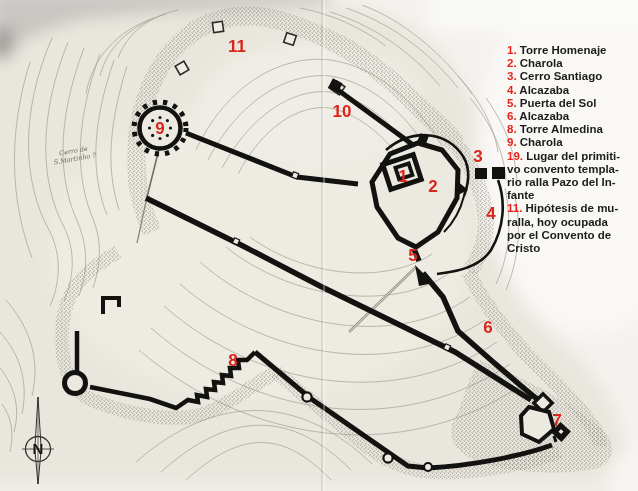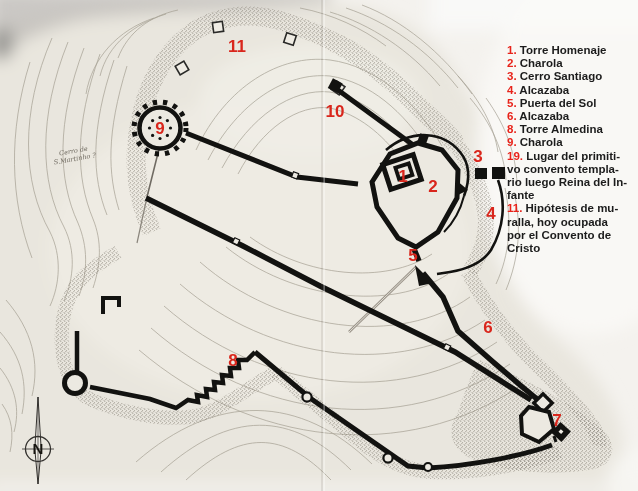--- a/index.html
+++ b/index.html
@@ -204,37 +204,37 @@
     <div>
         <span class="marker" style="left: 403px; top: 177px;">1</span>
         <span class="marker" style="left: 433px; top: 187px;">2</span>
         <span class="marker" style="left: 478px; top: 157px;">3</span>
         <span class="marker" style="left: 491px; top: 214px;">4</span>
         <span class="marker" style="left: 413px; top: 256px;">5</span>
         <span class="marker" style="left: 488px; top: 328px;">6</span>
         <span class="marker" style="left: 557px; top: 421px;">7</span>
         <span class="marker" style="left: 233px; top: 361px;">8</span>
         <span class="marker" style="left: 160px; top: 129px;">9</span>
-        <span class="marker" style="left: 335px; top: 112px;">10</span>
+        <span class="marker" style="left: 342px; top: 112px;">10</span>
         <span class="marker" style="left: 237px; top: 47px;">11</span>
       </div>
 
     <div class="legend">
       <div>
           <div class="legend-item"><span class="num">1.</span><span class="txt"> Torre Homenaje</span></div>
           <div class="legend-item"><span class="num">2.</span><span class="txt"> Charola</span></div>
           <div class="legend-item"><span class="num">3.</span><span class="txt"> Cerro Santiago</span></div>
           <div class="legend-item"><span class="num">4.</span><span class="txt"> Alcazaba</span></div>
           <div class="legend-item"><span class="num">5.</span><span class="txt"> Puerta del Sol</span></div>
           <div class="legend-item"><span class="num">6.</span><span class="txt"> Alcazaba</span></div>
           <div class="legend-item"><span class="num">8.</span><span class="txt"> Torre Almedina</span></div>
           <div class="legend-item"><span class="num">9.</span><span class="txt"> Charola</span></div>
           <div class="legend-item"><span class="num">19.</span><span class="txt"> Lugar del primiti-
 vo convento templa-
-rio luego Reina del In-
+rio ralla Pazo del In-
 fante</span></div>
           <div class="legend-item"><span class="num">11.</span><span class="txt"> Hipótesis de mu-
 ralla, hoy ocupada
 por el Convento de
 Cristo</span></div>
         </div>
     </div>
 
     <div class="caption">
       <div>Cerro de</div>

